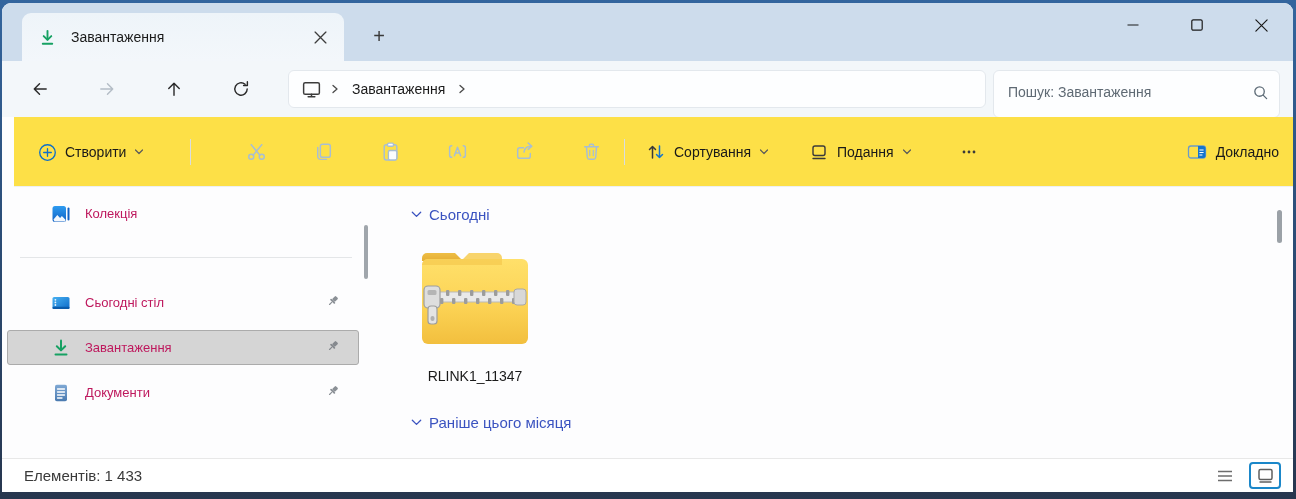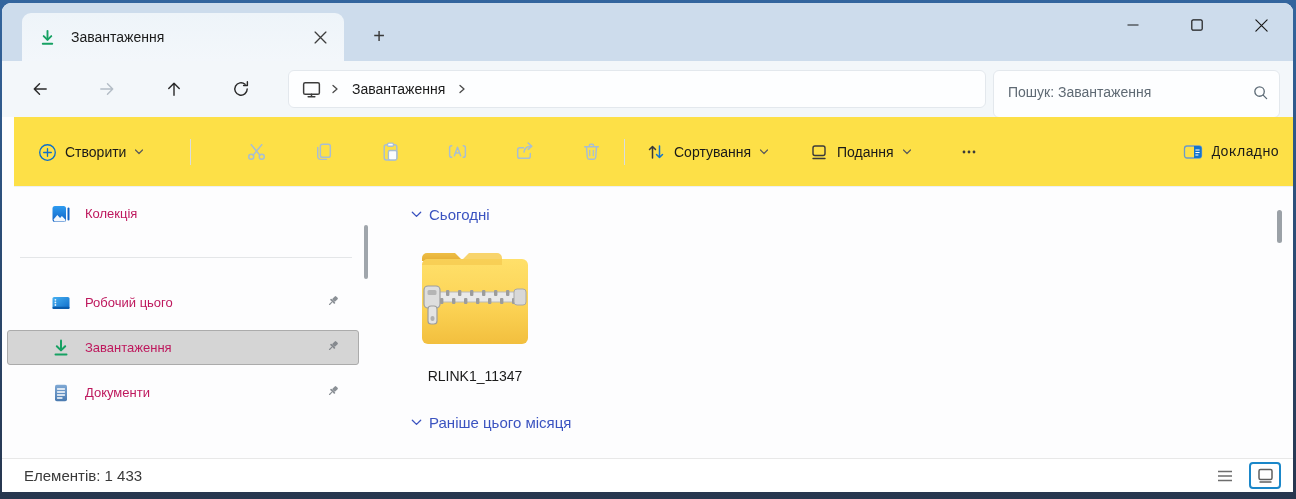--- a/index.html
+++ b/index.html
@@ -45,21 +45,21 @@
   .tb-new { position:absolute; left:14px; top:18px; height:34px; display:flex; align-items:center;
             gap:8px; padding:0 10px; border-radius:4px; }
   .tb-new-label { font-size:14px; color:#191919; }
   .tb-divider { position:absolute; top:22px; width:1px; height:26px; background:#d9dde1; }
   .tb-icon-btn { position:absolute; top:14px; width:40px; height:40px; display:flex;
                  align-items:center; justify-content:center; border-radius:4px; }
   .tb-group { position:absolute; top:18px; height:34px; display:flex; align-items:center;
               gap:8px; padding:0 10px; border-radius:4px; }
   .tb-label { font-size:14px; color:#191919; }
   .tb-details { position:absolute; right:20px; top:18px; height:34px; display:flex;
-                align-items:center; gap:8px; padding:0 6px; border-radius:4px;font-family:Liberation Mono, monospace; }
+                align-items:center; gap:8px; padding:0 6px; border-radius:4px; }
 
   
   .body-area { position:absolute; left:0; top:185px; width:100%; height:270px; background:#fdfdfe; }
 
   .sidebar { position:absolute; left:0; top:0; width:378px; height:100%; }
   .side-item { position:absolute; left:5px; width:352px; height:35px; display:flex;
                align-items:center; padding-left:43px; border-radius:3px; border:1px solid transparent; }
   .side-item.selected { background:#d5d5d5; border-color:#ababab; }
   .side-label { font-size:13px; color:#be185d; margin-left:14px; }
   .side-pin { position:absolute; right:18px; top:50%; transform:translateY(-50%); }
@@ -301,21 +301,21 @@
             <stop offset="0" stop-color="#47b1f2"></stop>
                   <stop offset="1" stop-color="#0f6cc9"></stop>
                 </linearGradient>
               </defs>
           <rect x="1.5" y="4" width="17" height="12" rx="1.6" fill="url(#dsk)"></rect>
           <rect x="1.5" y="13.8" width="17" height="2.2" rx="1.1" fill="#0b5bab"></rect>
           <circle cx="4.4" cy="6.8" r=".9" fill="#ffffff" opacity=".9"></circle>
           <circle cx="4.4" cy="9.4" r=".9" fill="#ffffff" opacity=".9"></circle>
           <circle cx="4.4" cy="12" r=".9" fill="#ffffff" opacity=".9"></circle>
         </svg>
-        <span class="side-label">Робочий цього</span>
+        <span class="side-label">Сьогодні стіл</span>
         <span class="side-pin">
           <svg width="14" height="14" viewBox="0 0 14 14">
                 <g fill="#8b9096" transform="rotate(45 7 7)">
             <rect x="5" y="1.5" width="4" height="5" rx="1"></rect>
                   <rect x="3.8" y="6.5" width="6.4" height="1.8" rx=".9"></rect>
             <rect x="6.4" y="8.3" width="1.2" height="4.2" rx=".6"></rect>
                 </g>
               </svg>
         </span>
       </div>

